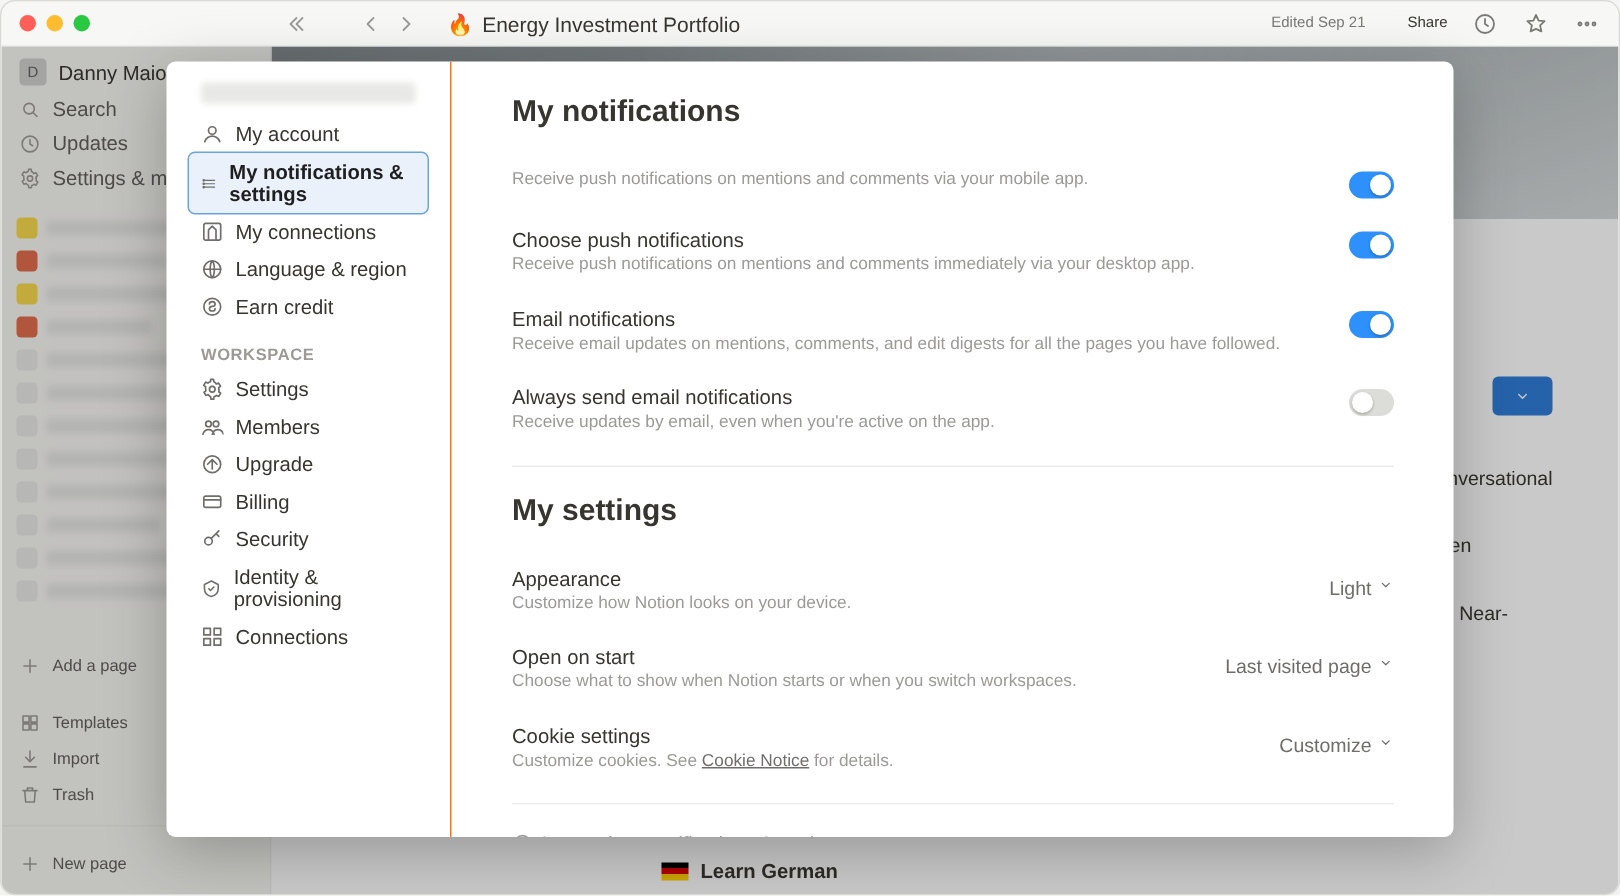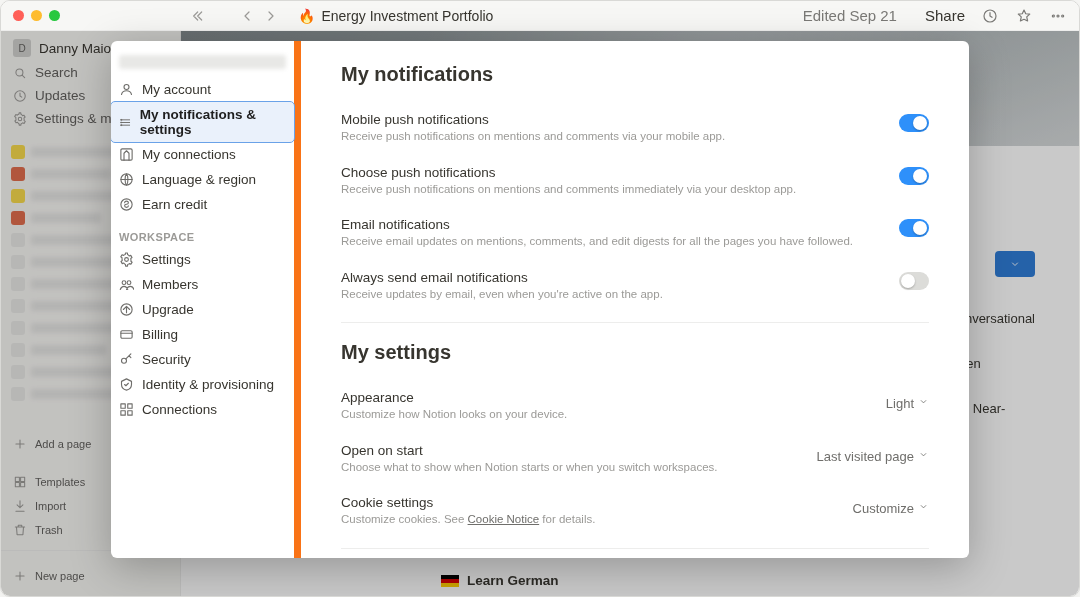--- a/index.html
+++ b/index.html
@@ -34,21 +34,21 @@
   }
   .traffic { display: flex; gap: 7px; }
   .traffic span { width: 11px; height: 11px; border-radius: 50%; }
   .tl-close { background: #ff5f57; }
   .tl-min { background: #febc2e; }
   .tl-max { background: #28c840; }
   .chev-btn { color: #9b9a97; width: 18px; display: flex; align-items: center; justify-content: center; cursor: pointer; }
   .nav-arrows { display: flex; gap: 6px; margin-left: 24px; color: #7a7976; }
   .page-title-wrap { display: flex; align-items: center; gap: 6px; margin-left: 10px; flex: 1; color: #37352f; font-size: 14px; }
   .fire { font-size: 14px; }
-  .tb-right { display: flex; align-items: center; gap: 16px; color: #7a7976; font-size: 15px; }
+  .tb-right { display: flex; align-items: center; gap: 16px; color: #7a7976; font-size: 10px; }
   .tb-right .share { color: #37352f; margin-left: 12px; }
   .tb-icon { width: 18px; height: 18px; color: #7a7976; display:flex; align-items:center; justify-content:center; }
   .tb-icon svg { width: 16px; height: 16px; }
 
   
   .content { position: absolute; top: 30px; bottom: 0; left: 0; right: 0; display: flex; }
   .sidebar {
     width: 180px;
     background: #f7f6f3;
     border-right: 1px solid #ededec;
@@ -83,21 +83,21 @@
   
   .modal {
     position: absolute;
     top: 40px; left: 110px; right: 110px; bottom: 38px;
     background: #fff;
     border-radius: 6px;
     box-shadow: 0 10px 40px rgba(0,0,0,0.25);
     display: flex;
     overflow: hidden;
   }
-  .modal-sidebar { width: 190px; border-right: 7px solid #f97316; padding: 10px 0; font-size: 13.5px; display:flex; flex-direction:column; }
+  .modal-sidebar { width: 190px; border-right: 1px solid #f97316; padding: 10px 15px; font-size: 13.5px; display:flex; flex-direction:column; }
   .ms-blur-header { height: 14px; margin: 4px 8px 8px; background: #e8e8e6; filter: blur(2px); border-radius:3px; }
   .ms-item { display:flex; align-items:center; gap:8px; padding: 5px 8px; color:#37352f; border-radius:4px; cursor:pointer; }
   .ms-item svg { width:15px; height:15px; color:#6f6e6b; stroke: currentColor; }
   .ms-item.selected { background:#eaf1fb; outline: 1.5px solid #6aa2e8; font-weight:600; color:#1f1f1f; }
   .ms-section-label { font-size: 11px; letter-spacing: 0.4px; color:#9b9a97; font-weight:600; padding: 14px 8px 4px; }
 
   .modal-body { flex:1; padding: 22px 40px 16px 40px; overflow-y:auto; font-size: 13.5px; color:#37352f; }
   .mb-h1 { font-size: 20px; font-weight: 600; margin-bottom: 20px; }
   .setting-row { display:flex; align-items:flex-start; justify-content:space-between; gap: 24px; padding: 6px 0 14px; }
   .setting-title { font-size: 13.5px; color:#37352f; margin-bottom: 2px; }
@@ -408,21 +408,20 @@
           </svg>
         <span>Connections</span>
       </div>
     </div>
 
     <div class="modal-body">
       <div class="mb-h1">My notifications</div>
 
       <div class="setting-row">
         <div>
-          <div class="setting-title">Mobile push notifications</div>
           <div class="setting-desc">Receive push notifications on mentions and comments via your mobile app.</div>
         </div>
         <div class="toggle on">
             <div class="knob"></div>
           </div>
       </div>
 
       <div class="setting-row">
         <div>
           <div class="setting-title">Choose push notifications</div>

